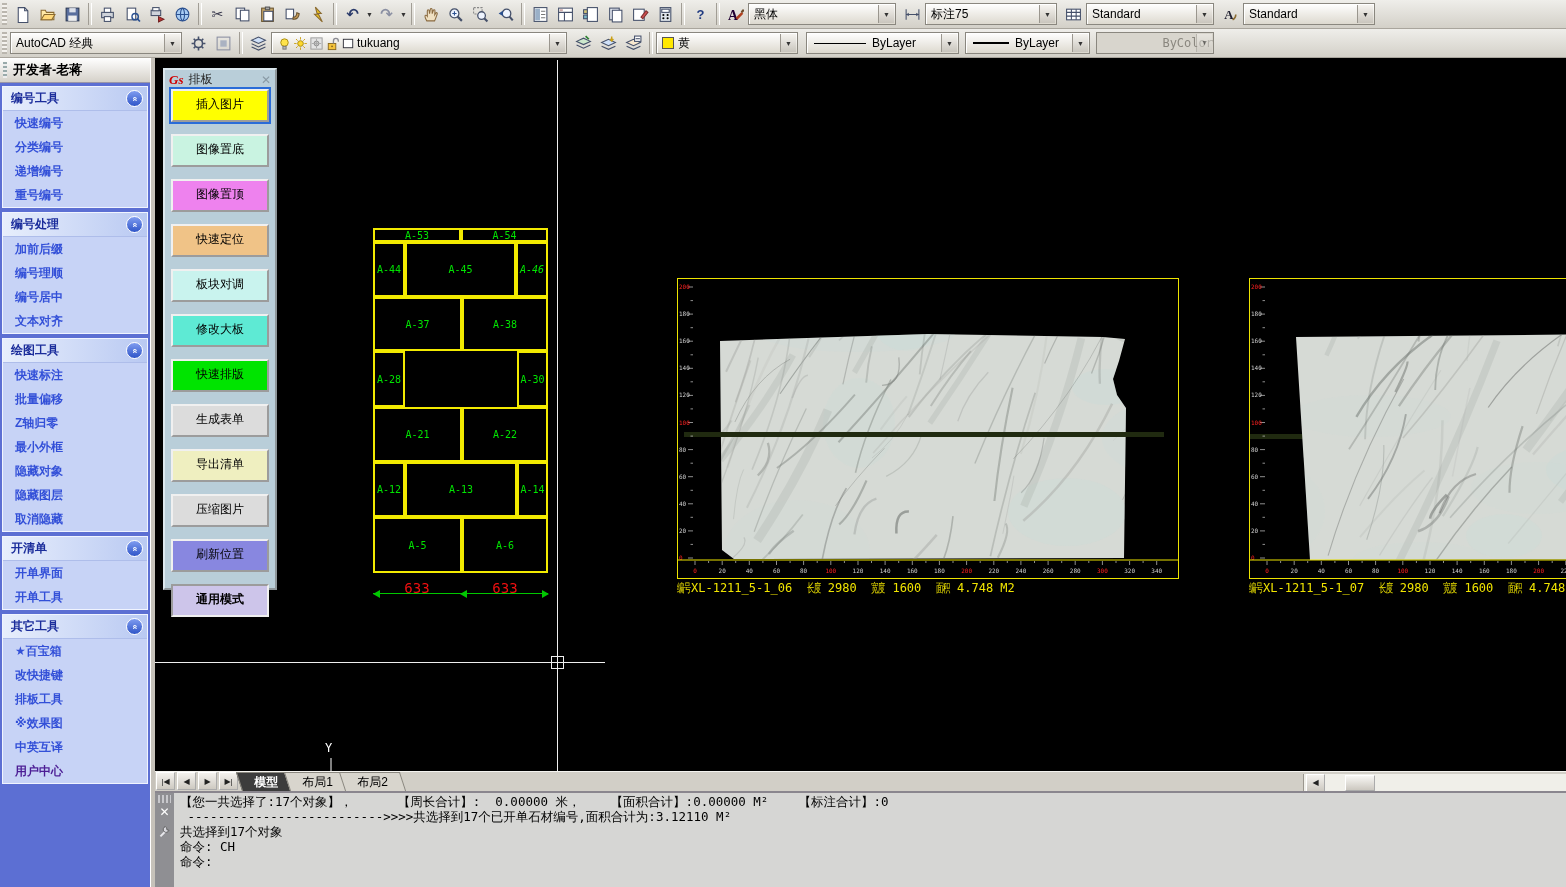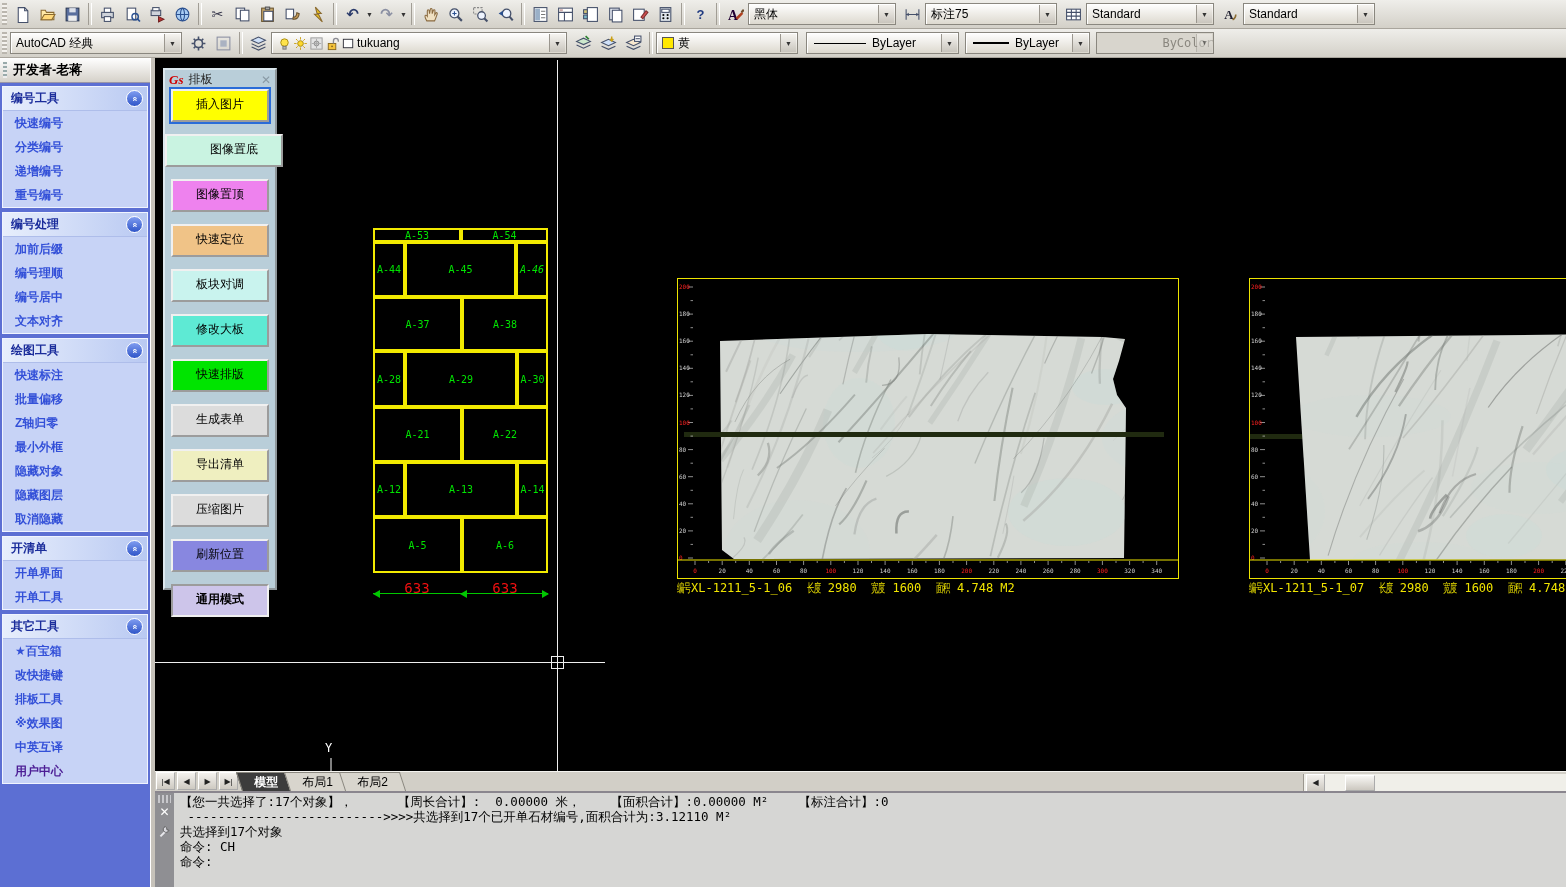--- a/index.html
+++ b/index.html
@@ -470,21 +470,21 @@
 <div id="canvas">
 
   <div id="palette">
     <div id="palette-title">
       <span class="logo">Gs</span>
       <span>排板</span>
       <span class="x">✕</span>
     </div>
     <div>
         <div class="pal-btn first" style="background: rgb(255, 255, 0);">插入图片</div>
-        <div class="pal-btn" style="background: rgb(201, 243, 225); padding-left: 20px;">图像置底</div>
+        <div class="pal-btn" style="background: rgb(201, 243, 225);">图像置底</div>
         <div class="pal-btn" style="background: rgb(238, 130, 238);">图像置顶</div>
         <div class="pal-btn" style="background: rgb(240, 195, 135);">快速定位</div>
         <div class="pal-btn" style="background: rgb(201, 243, 238);">板块对调</div>
         <div class="pal-btn" style="background: #5eead4;">修改大板</div>
         <div class="pal-btn" style="background: rgb(0, 228, 0);">快速排版</div>
         <div class="pal-btn" style="background: rgb(220, 220, 220);">生成表单</div>
         <div class="pal-btn" style="background: rgb(239, 239, 192);">导出清单</div>
         <div class="pal-btn" style="background: rgb(220, 220, 220);">压缩图片</div>
         <div class="pal-btn" style="background: rgb(136, 135, 224);">刷新位置</div>
         <div class="pal-btn pressed" style="background: rgb(205, 197, 234);">通用模式</div>
@@ -509,23 +509,20 @@
           <span>A-46</span>
         </div>
         <div class="gcell" style="left: 0px; top: 69px; width: 89px; height: 54px;">
           <span>A-37</span>
         </div>
         <div class="gcell" style="left: 89px; top: 69px; width: 86px; height: 54px;">
           <span>A-38</span>
         </div>
         <div class="gcell" style="left: 0px; top: 123px; width: 32px; height: 56px;">
           <span>A-28</span>
-        </div>
-        <div class="gcell" style="left: 32px; top: 123px; width: 112px; height: 56px;">
-          <span>A-29</span>
         </div>
         <div class="gcell" style="left: 144px; top: 123px; width: 31px; height: 56px;">
           <span>A-30</span>
         </div>
         <div class="gcell" style="left: 0px; top: 179px; width: 89px; height: 55px;">
           <span>A-21</span>
         </div>
         <div class="gcell" style="left: 89px; top: 179px; width: 86px; height: 55px;">
           <span>A-22</span>
         </div>

